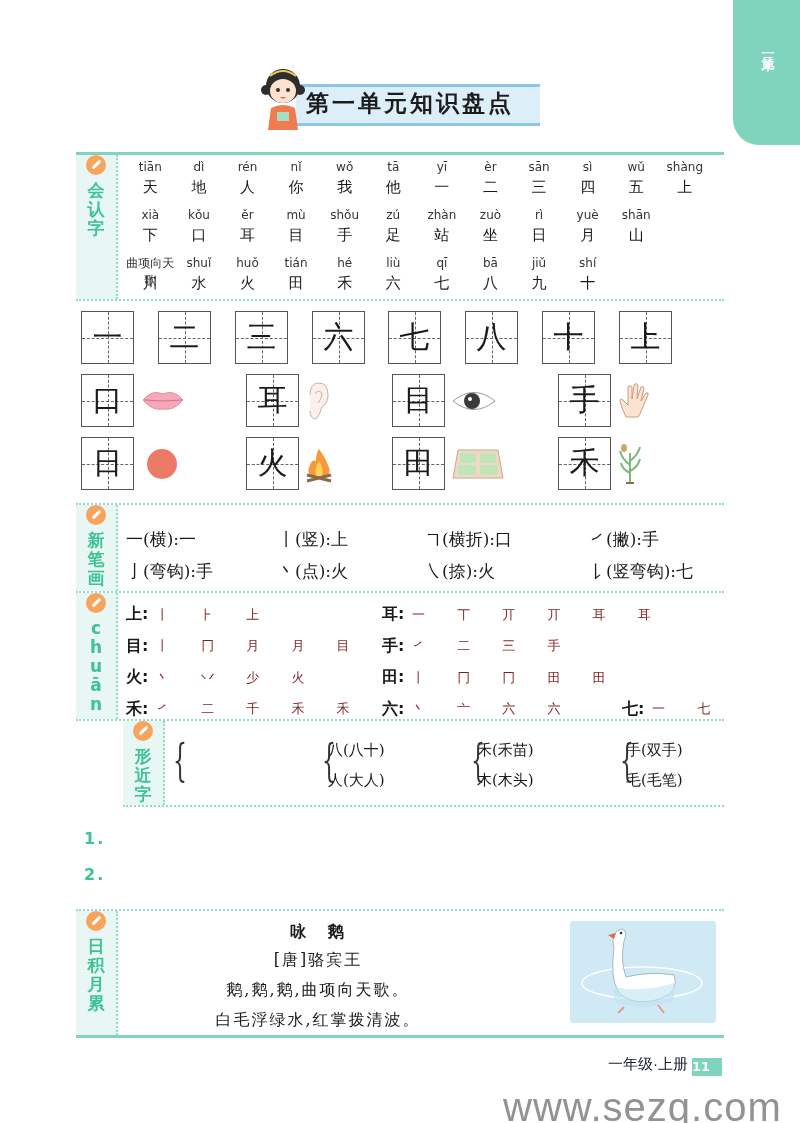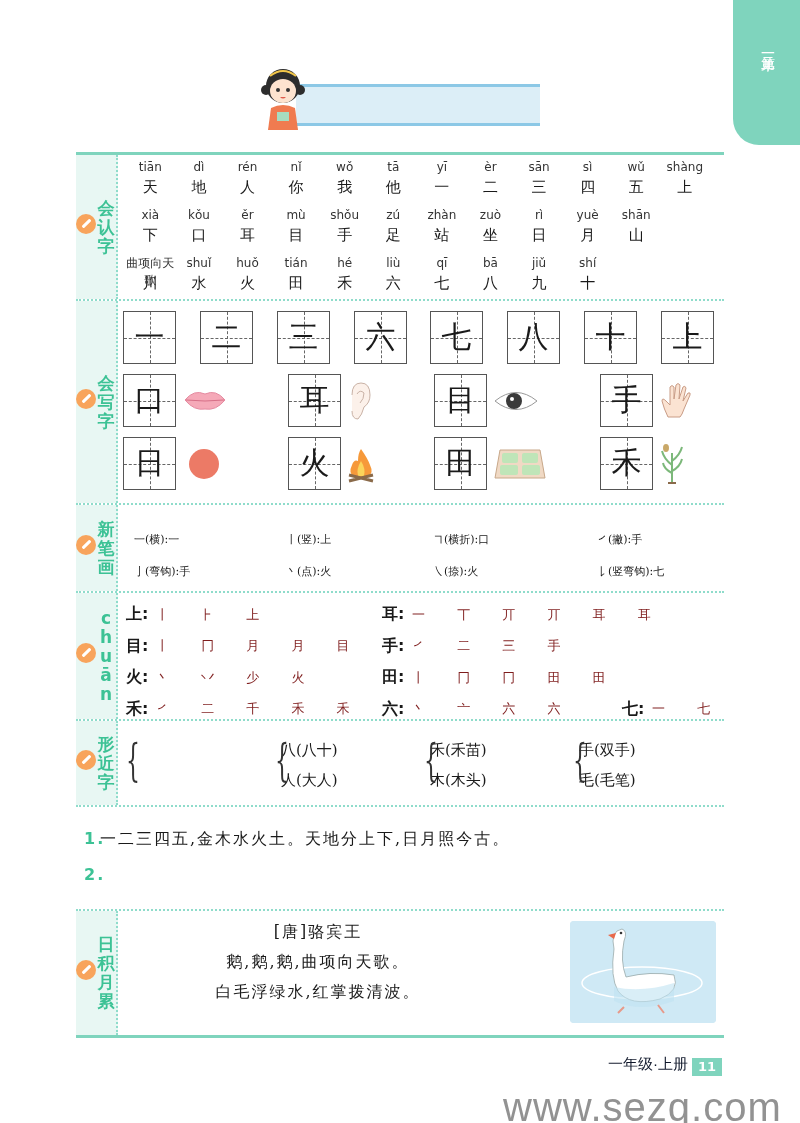--- a/index.html
+++ b/index.html
@@ -28,21 +28,21 @@
     font-weight: bold; font-size: 23px; letter-spacing: 3px; color: #1c1c1c;
   }
   .girl { position: absolute; left: 0; top: 0; width: 50px; height: 68px; }
 
   
   .table { position: absolute; left: 76px; top: 152px; width: 648px; border-top: 3px solid #7fd4bd; border-bottom: 3px solid #7fd4bd; }
   .row { position: relative; display: flex; border-bottom: 2px dotted #8fdccb; }
   .row:last-child { border-bottom: none; }
   .label-col {
     width: 42px; flex: none; background: #e8f7f3; border-right: 2px dotted #8fdccb;
-    display: flex; flex-direction: row; align-items: center; justify-content: flex-start;
+    display: flex; flex-direction: column; align-items: center; justify-content: flex-start;
   }
   .pencil {
     width: 20px; height: 20px; border-radius: 50%; background: #f8a45c; position: relative; margin-bottom: 6px;
   }
   .pencil::after {
     content: ""; position: absolute; left: 5px; top: 8px; width: 11px; height: 3px; background: #fff;
     transform: rotate(-45deg); border-radius: 1px;
   }
   .label-text {
     font-family: "DejaVu Sans", sans-serif; font-weight: bold; color: #3cc295; font-size: 17px;
@@ -60,21 +60,21 @@
   
   .tzg {
     position: absolute; width: 53px; height: 53px; border: 1.5px solid #555; background: #fff;
     display: flex; align-items: center; justify-content: center; font-size: 30px;
   }
   .tzg::before { content: ""; position: absolute; left: 50%; top: 0; bottom: 0; border-left: 1px dashed #666; }
   .tzg::after { content: ""; position: absolute; top: 50%; left: 0; right: 0; border-top: 1px dashed #666; }
   .tzg span { position: relative; z-index: 1; }
   .pic { position: absolute; }
 
-  .strokes { padding: 18px 0 0 16px; font-size: 11px; }
+  .strokes { padding: 18px 0 0 8px; font-size: 17px; }
   .st-line { display: flex; height: 32px; align-items: center; }
   .st-cell { width: 152px; white-space: nowrap; }
   .st-cell:nth-child(2) { width: 147px; }
   .st-cell:nth-child(3) { width: 164px; }
 
   .order { padding: 6px 0 0 8px; }
   .ord-line { display: flex; height: 31.5px; align-items: center; font-size: 15px; }
   .ord-key { font-family: "DejaVu Sans", sans-serif; font-weight: bold; font-size: 16px; width: 30px; }
   .ord-steps { font-size: 13px; word-spacing: 16px; letter-spacing: 6px; color: #7f1d1d; }
   .ord-left { width: 256px; display: flex; align-items: center; }
@@ -90,21 +90,21 @@
   .sent { height: 36px; display: flex; align-items: flex-start; letter-spacing: 2px; }
   .sent .num { font-family: "DejaVu Sans", sans-serif; font-weight: bold; color: #3cc295; width: 16px; }
 
   .poem { text-align: center; width: 400px; font-size: 16px; padding-top: 6px; }
   .poem .pt { font-family: "DejaVu Sans", sans-serif; font-weight: bold; font-size: 16px; height: 28px; word-spacing: 12px; }
   .poem div { height: 30px; line-height: 30px; letter-spacing: 2px; }
   .goose { position: absolute; left: 452px; top: 10px; width: 146px; height: 102px; background: #cfe9f5; border-radius: 4px; overflow: hidden; }
 
   
   .footer-label { position: absolute; left: 608px; top: 1055px; font-size: 15px; color: #0f172a; font-family: Liberation Sans, sans-serif; }
-  .page-num { position: absolute; left: 692px; top: 1058px; width: 30px; height: 18px; background: #7fd4bd; color: #fff; text-align: center; font-size: 13px; line-height: 18px; font-weight: bold; font-family: "DejaVu Sans", sans-serif; }
+  .page-num { position: absolute; left: 692px; top: 1058px; width: 30px; height: 18px; background: #7fd4bd; color: #fff; font-size: 13px; line-height: 18px; font-weight: bold; font-family: "DejaVu Sans", sans-serif; }
   .watermark { position: absolute; left: 503px; top: 1045px; font-family: "Liberation Sans", sans-serif; font-size: 40px; color: rgba(110,110,110,0.75); letter-spacing: 1px; margin-top: 40px; }
 </style>
 </head>
 <body>
 
 <div class="side-tab">
   <div class="txt">第一单元</div>
 </div>
 
 <div class="title-wrap">
@@ -114,20 +114,21 @@
     <circle cx="8" cy="26" r="5" fill="#2d2d2d"></circle>
       <circle cx="42" cy="26" r="5" fill="#2d2d2d"></circle>
     <ellipse cx="25" cy="27" rx="13" ry="12" fill="#fde3cf"></ellipse>
     <path d="M12 12 Q25 2 38 12" stroke="#f3c74a" stroke-width="2" fill="none"></path>
     <circle cx="20" cy="26" r="2" fill="#333"></circle>
       <circle cx="30" cy="26" r="2" fill="#333"></circle>
     <path d="M22 33 Q25 36 28 33" fill="#e05c4c"></path>
     <path d="M13 44 Q25 38 37 44 L40 66 L10 66 Z" fill="#f07b50"></path>
     <rect x="19" y="48" width="12" height="9" fill="#a6dcc0"></rect>
   </svg>
+  <div class="title-text">第一单元知识盘点</div>
 </div>
 
 <div class="table">
 
   <div class="row" style="height:146px;">
     <div class="label-col">
       <div class="pencil"></div>
       <div class="label-text">会认字</div>
     </div>
     <div class="content rec">
@@ -266,24 +267,20 @@
           </div>
         <div class="rec-cell">
             <div class="py">shí</div>
             <div class="hz">十</div>
           </div>
       </div>
     </div>
   </div>
 
   <div class="row" style="height:204px;">
-    <div class="label-col">
-      <div class="pencil"></div>
-      <div class="label-text">会写字</div>
-    </div>
     <div class="content">
       <div class="tzg" style="left:5px;top:10px;">
           <span>一</span>
         </div>
       <div class="tzg" style="left:82px;top:10px;">
           <span>二</span>
         </div>
       <div class="tzg" style="left:159px;top:10px;">
           <span>三</span>
         </div>
@@ -434,21 +431,21 @@
             <span class="ord-steps">丶 亠 六 六</span>
           </div>
         <div class="ord-right">
             <span class="ord-key">七:</span>
             <span class="ord-steps">一 七</span>
           </div>
       </div>
     </div>
   </div>
 
-  <div class="row" style="height:86px;">
+  <div class="row" style="height:86px;margin-left:47px;">
     <div class="label-col">
       <div class="pencil"></div>
       <div class="label-text">形近字</div>
     </div>
     <div class="content similar">
       <div class="sim-group">
           <div class="brace">{</div>
         </div>
       <div class="sim-group">
           <div class="brace">{</div>
@@ -471,35 +468,35 @@
             <div>毛(毛笔)</div>
           </div>
         </div>
     </div>
   </div>
 
   <div class="row" style="height:104px;">
     <div class="content sentences">
       <div class="sent">
           <span class="num">1.</span>
-          <span>一二三四五,金木水火土。天地分上下,日月照今古。</span>
         </div>
       <div class="sent">
           <span class="num">2.</span>
         </div>
     </div>
   </div>
 
   <div class="row" style="height:124px;">
     <div class="label-col">
       <div class="pencil"></div>
       <div class="label-text">日积月累</div>
     </div>
     <div class="content">
       <div class="poem">
+        <div class="pt">咏 鹅</div>
         <div>[唐]骆宾王</div>
         <div>鹅,鹅,鹅,曲项向天歌。</div>
         <div>白毛浮绿水,红掌拨清波。</div>
       </div>
       <svg class="goose" viewBox="0 0 146 102">
         <rect width="146" height="102" fill="#cfe9f5"></rect>
         <ellipse cx="72" cy="62" rx="60" ry="16" fill="none" stroke="#ffffff" stroke-width="1.5"></ellipse>
         <path d="M44 28 Q40 10 52 8 Q58 10 54 20 Q50 40 56 56 Q80 50 104 54 Q110 70 90 78 Q60 86 48 70 Q40 56 44 28Z" fill="#ffffff" stroke="#9aa" stroke-width="0.8"></path>
         <path d="M38 14 L46 12 L44 18Z" fill="#e8684a"></path>
         <circle cx="51" cy="12" r="1.3" fill="#333"></circle>

